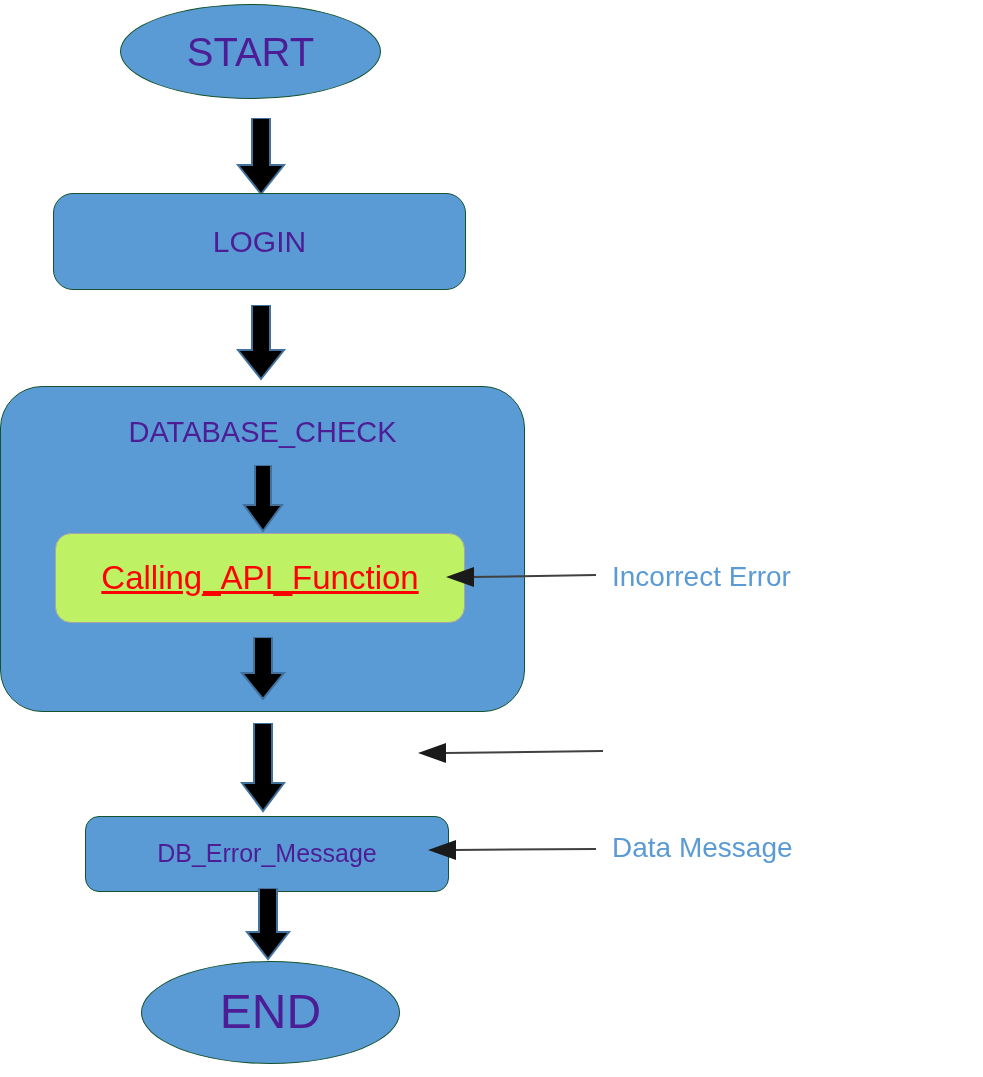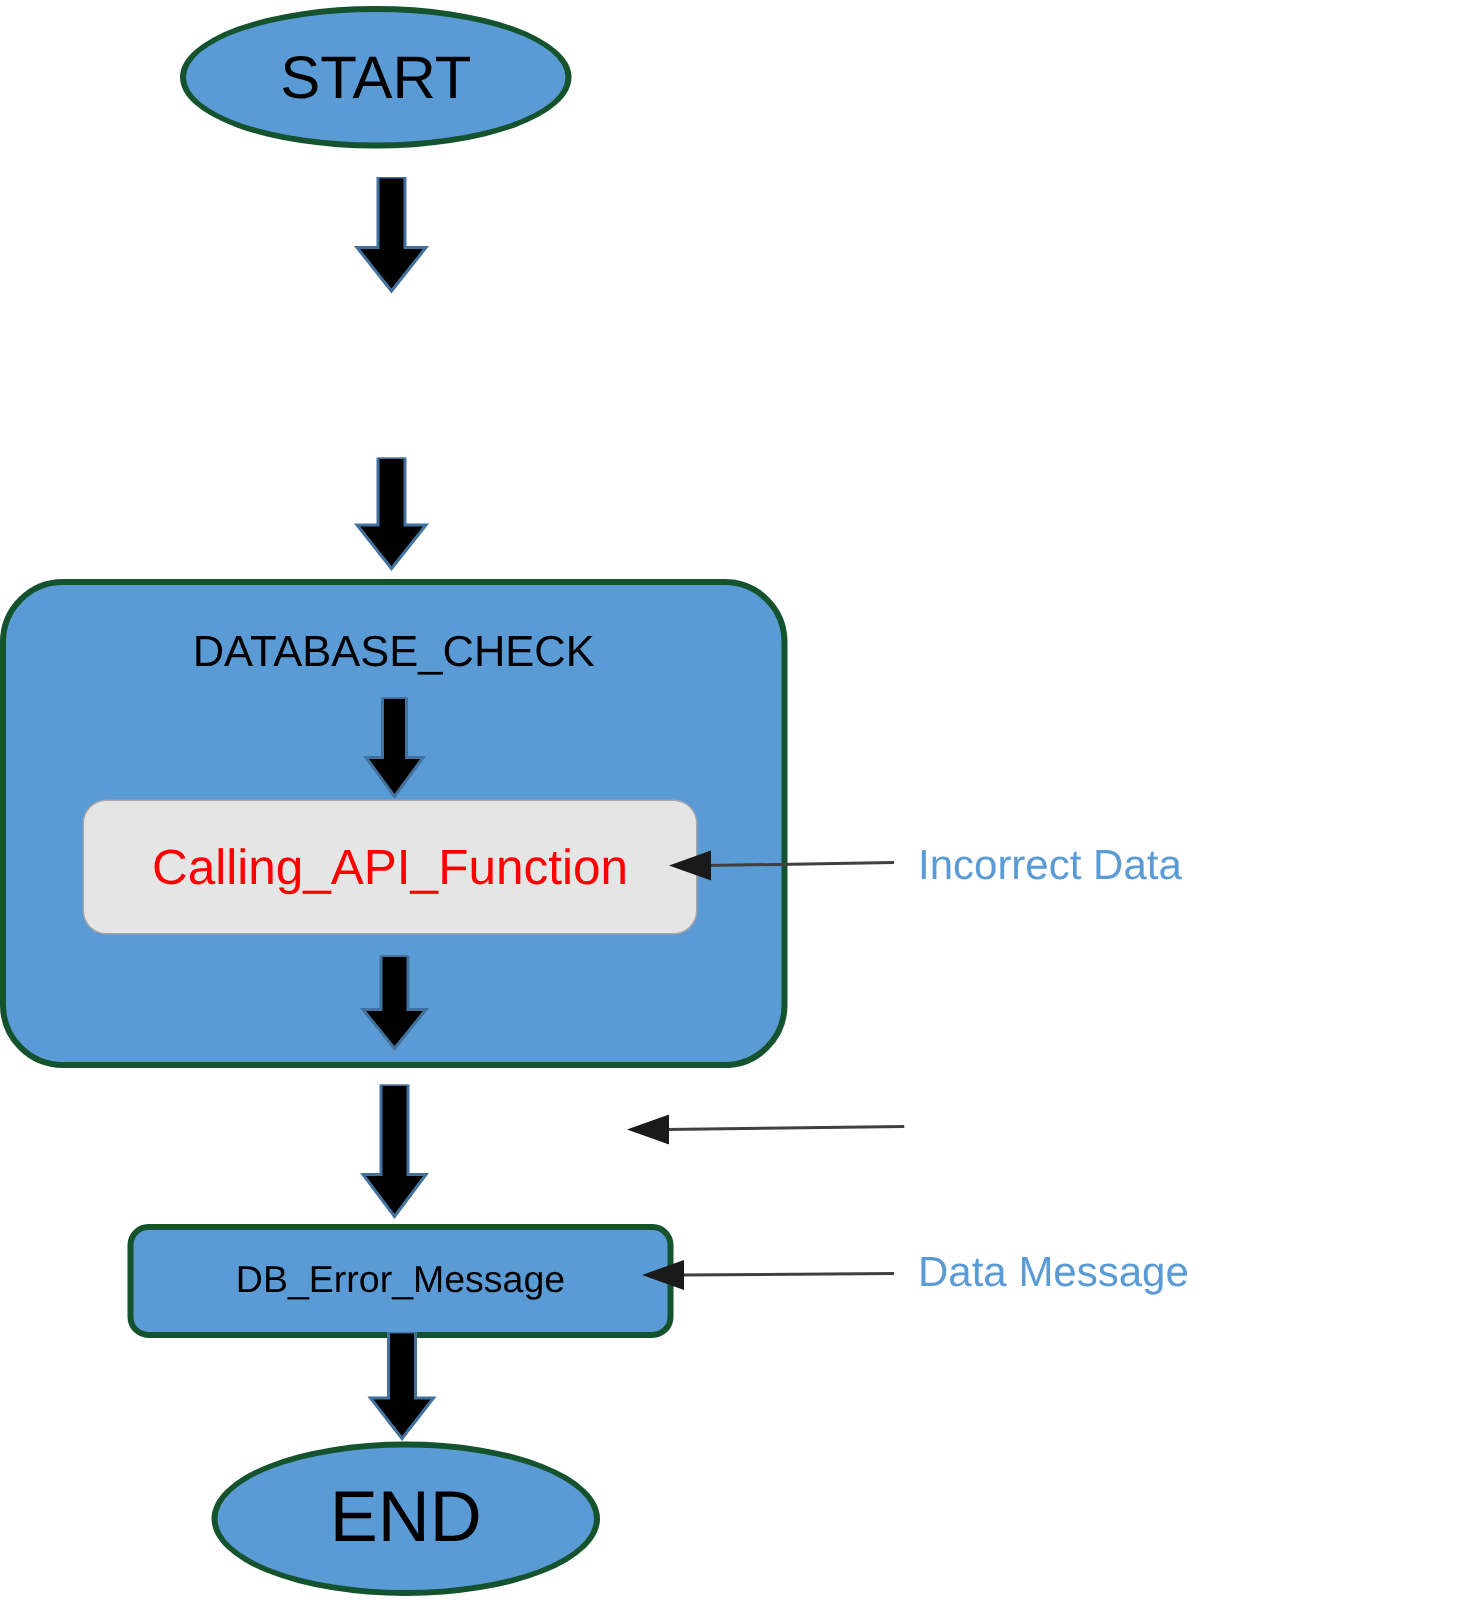--- a/index.html
+++ b/index.html
@@ -16,23 +16,23 @@
     height: 1077px;
     background: #ffffff;
     overflow: hidden;
   }
   .node {
     position: absolute;
     box-sizing: border-box;
     display: flex;
     align-items: center;
     justify-content: center;
-    color: #000000;
+    color: #4c1d95;
     background: #5B9BD5;
-    border: 4px solid #14532d;
+    border: 1px solid #14532d;
     text-align: center;
     line-height: 1.1;
     white-space: nowrap;
   }
 
   
   #start-node {
     left: 120px;
     top: 4px;
     width: 261px;
@@ -75,24 +75,25 @@
     display: block;
   }
 
   
   #api-node {
     left: 55px;
     top: 533px;
     width: 410px;
     height: 90px;
     border-radius: 16px;
-    background: #e5e5e5;
+    background: #bef264;
     border: 1px solid #A6A6A6;
     color: #FF0000;
     font-size: 33px;
+    text-decoration: underline;
   }
 
   
   #db-error-node {
     left: 85px;
     top: 816px;
     width: 364px;
     height: 76px;
     border-radius: 14px;
     font-size: 25px;
@@ -126,20 +127,23 @@
 <div id="canvas">
 
   <div class="node" id="start-node">
     <span>START</span>
   </div>
 
   <svg class="block-arrow" style="left:233px; top:118px;" width="56" height="78" viewBox="0 0 56 78">
     <polygon points="19,0 37,0 37,47 51,47 28,76 5,47 19,47" fill="#000000" stroke="#41719C" stroke-width="2"></polygon>
   </svg>
 
+  <div class="node" id="login-node">
+    <span>LOGIN</span>
+  </div>
 
   <svg class="block-arrow" style="left:233px; top:305px;" width="56" height="76" viewBox="0 0 56 76">
     <polygon points="19,0 37,0 37,45 51,45 28,74 5,45 19,45" fill="#000000" stroke="#41719C" stroke-width="2"></polygon>
   </svg>
 
   <div class="node" id="database-check-node">
     <span id="database-check-label">DATABASE_CHECK</span>
   </div>
 
   <svg class="block-arrow" style="left:240px; top:465px;" width="46" height="68" viewBox="0 0 46 68">
@@ -178,18 +182,18 @@
   <svg class="annotation-line" style="left:418px; top:736px;" width="185" height="34" viewBox="0 0 185 34">
     <line x1="26" y1="17" x2="185" y2="15" stroke="#404040" stroke-width="2"></line>
     <polygon points="0,17 28,7 28,27" fill="#1a1a1a"></polygon>
   </svg>
 
   <svg class="annotation-line" style="left:428px; top:833px;" width="168" height="34" viewBox="0 0 168 34">
     <line x1="26" y1="17" x2="168" y2="16" stroke="#404040" stroke-width="2"></line>
     <polygon points="0,17 28,7 28,27" fill="#1a1a1a"></polygon>
   </svg>
 
-  <div class="annotation-text" id="annotation-incorrect-data">Incorrect Data</div>
+  <div class="annotation-text" id="annotation-incorrect-data">Incorrect Error</div>
 
 
   <div class="annotation-text" id="annotation-error-message">Data Message</div>
 
 </div>
 
 </body></html>

